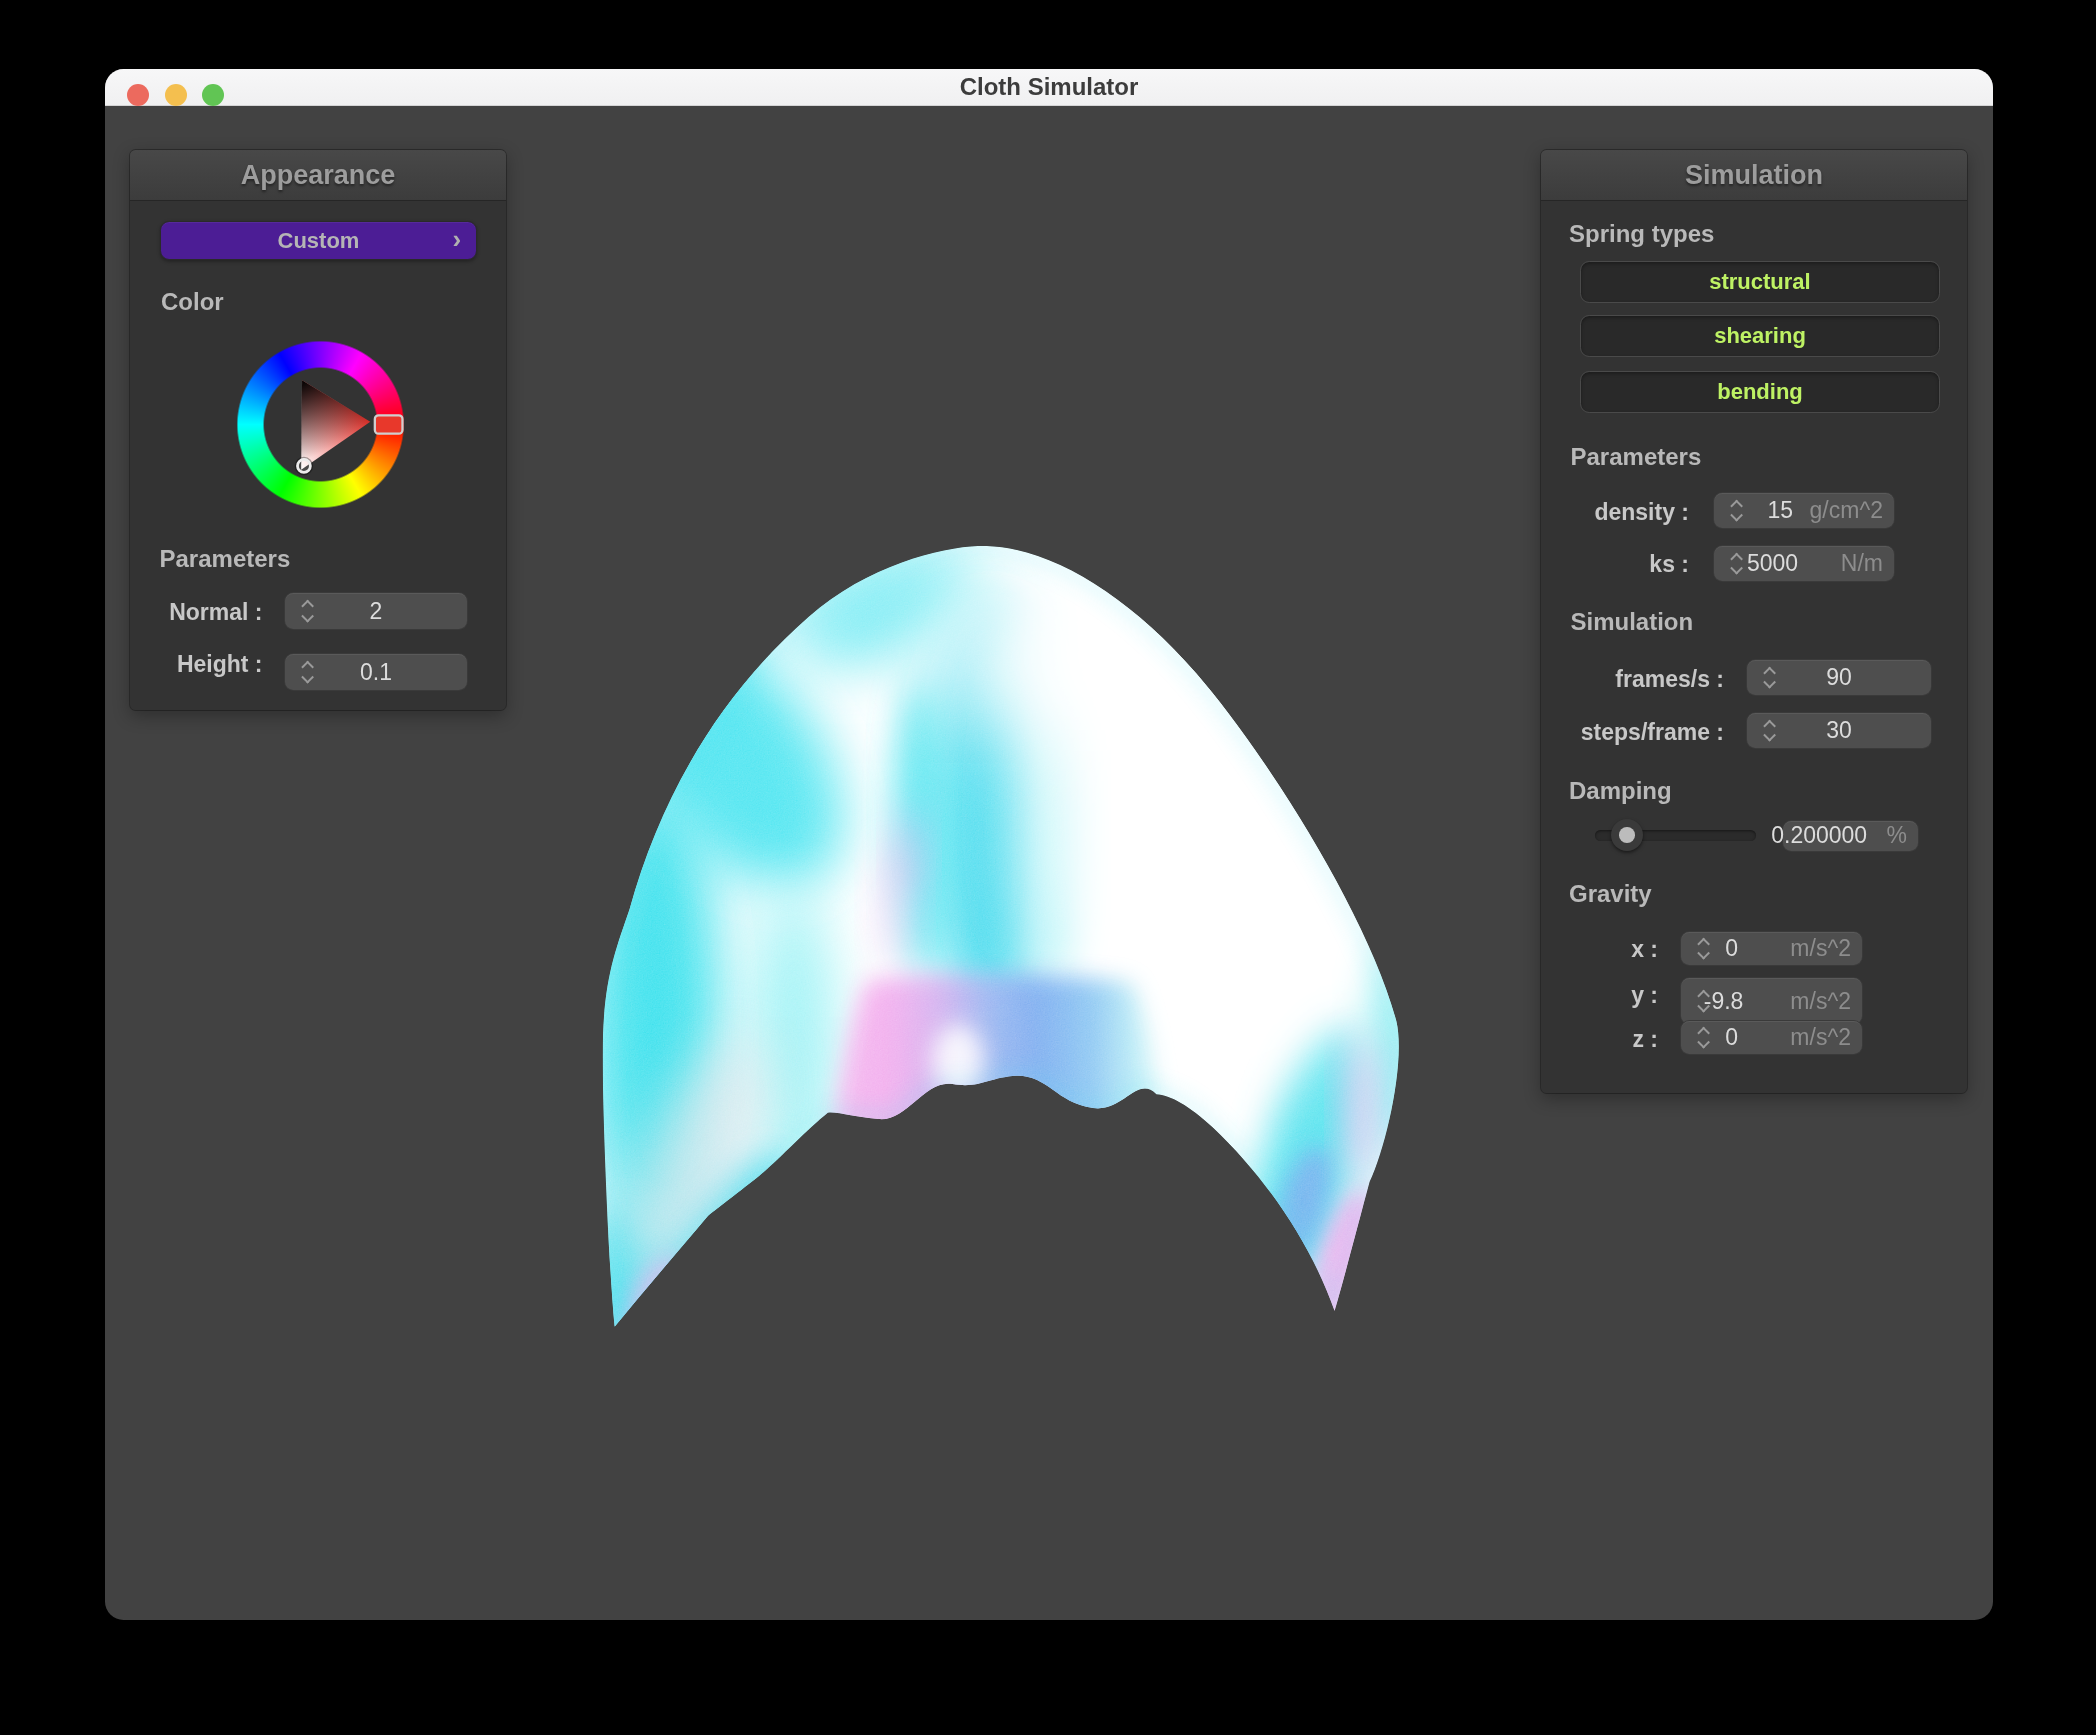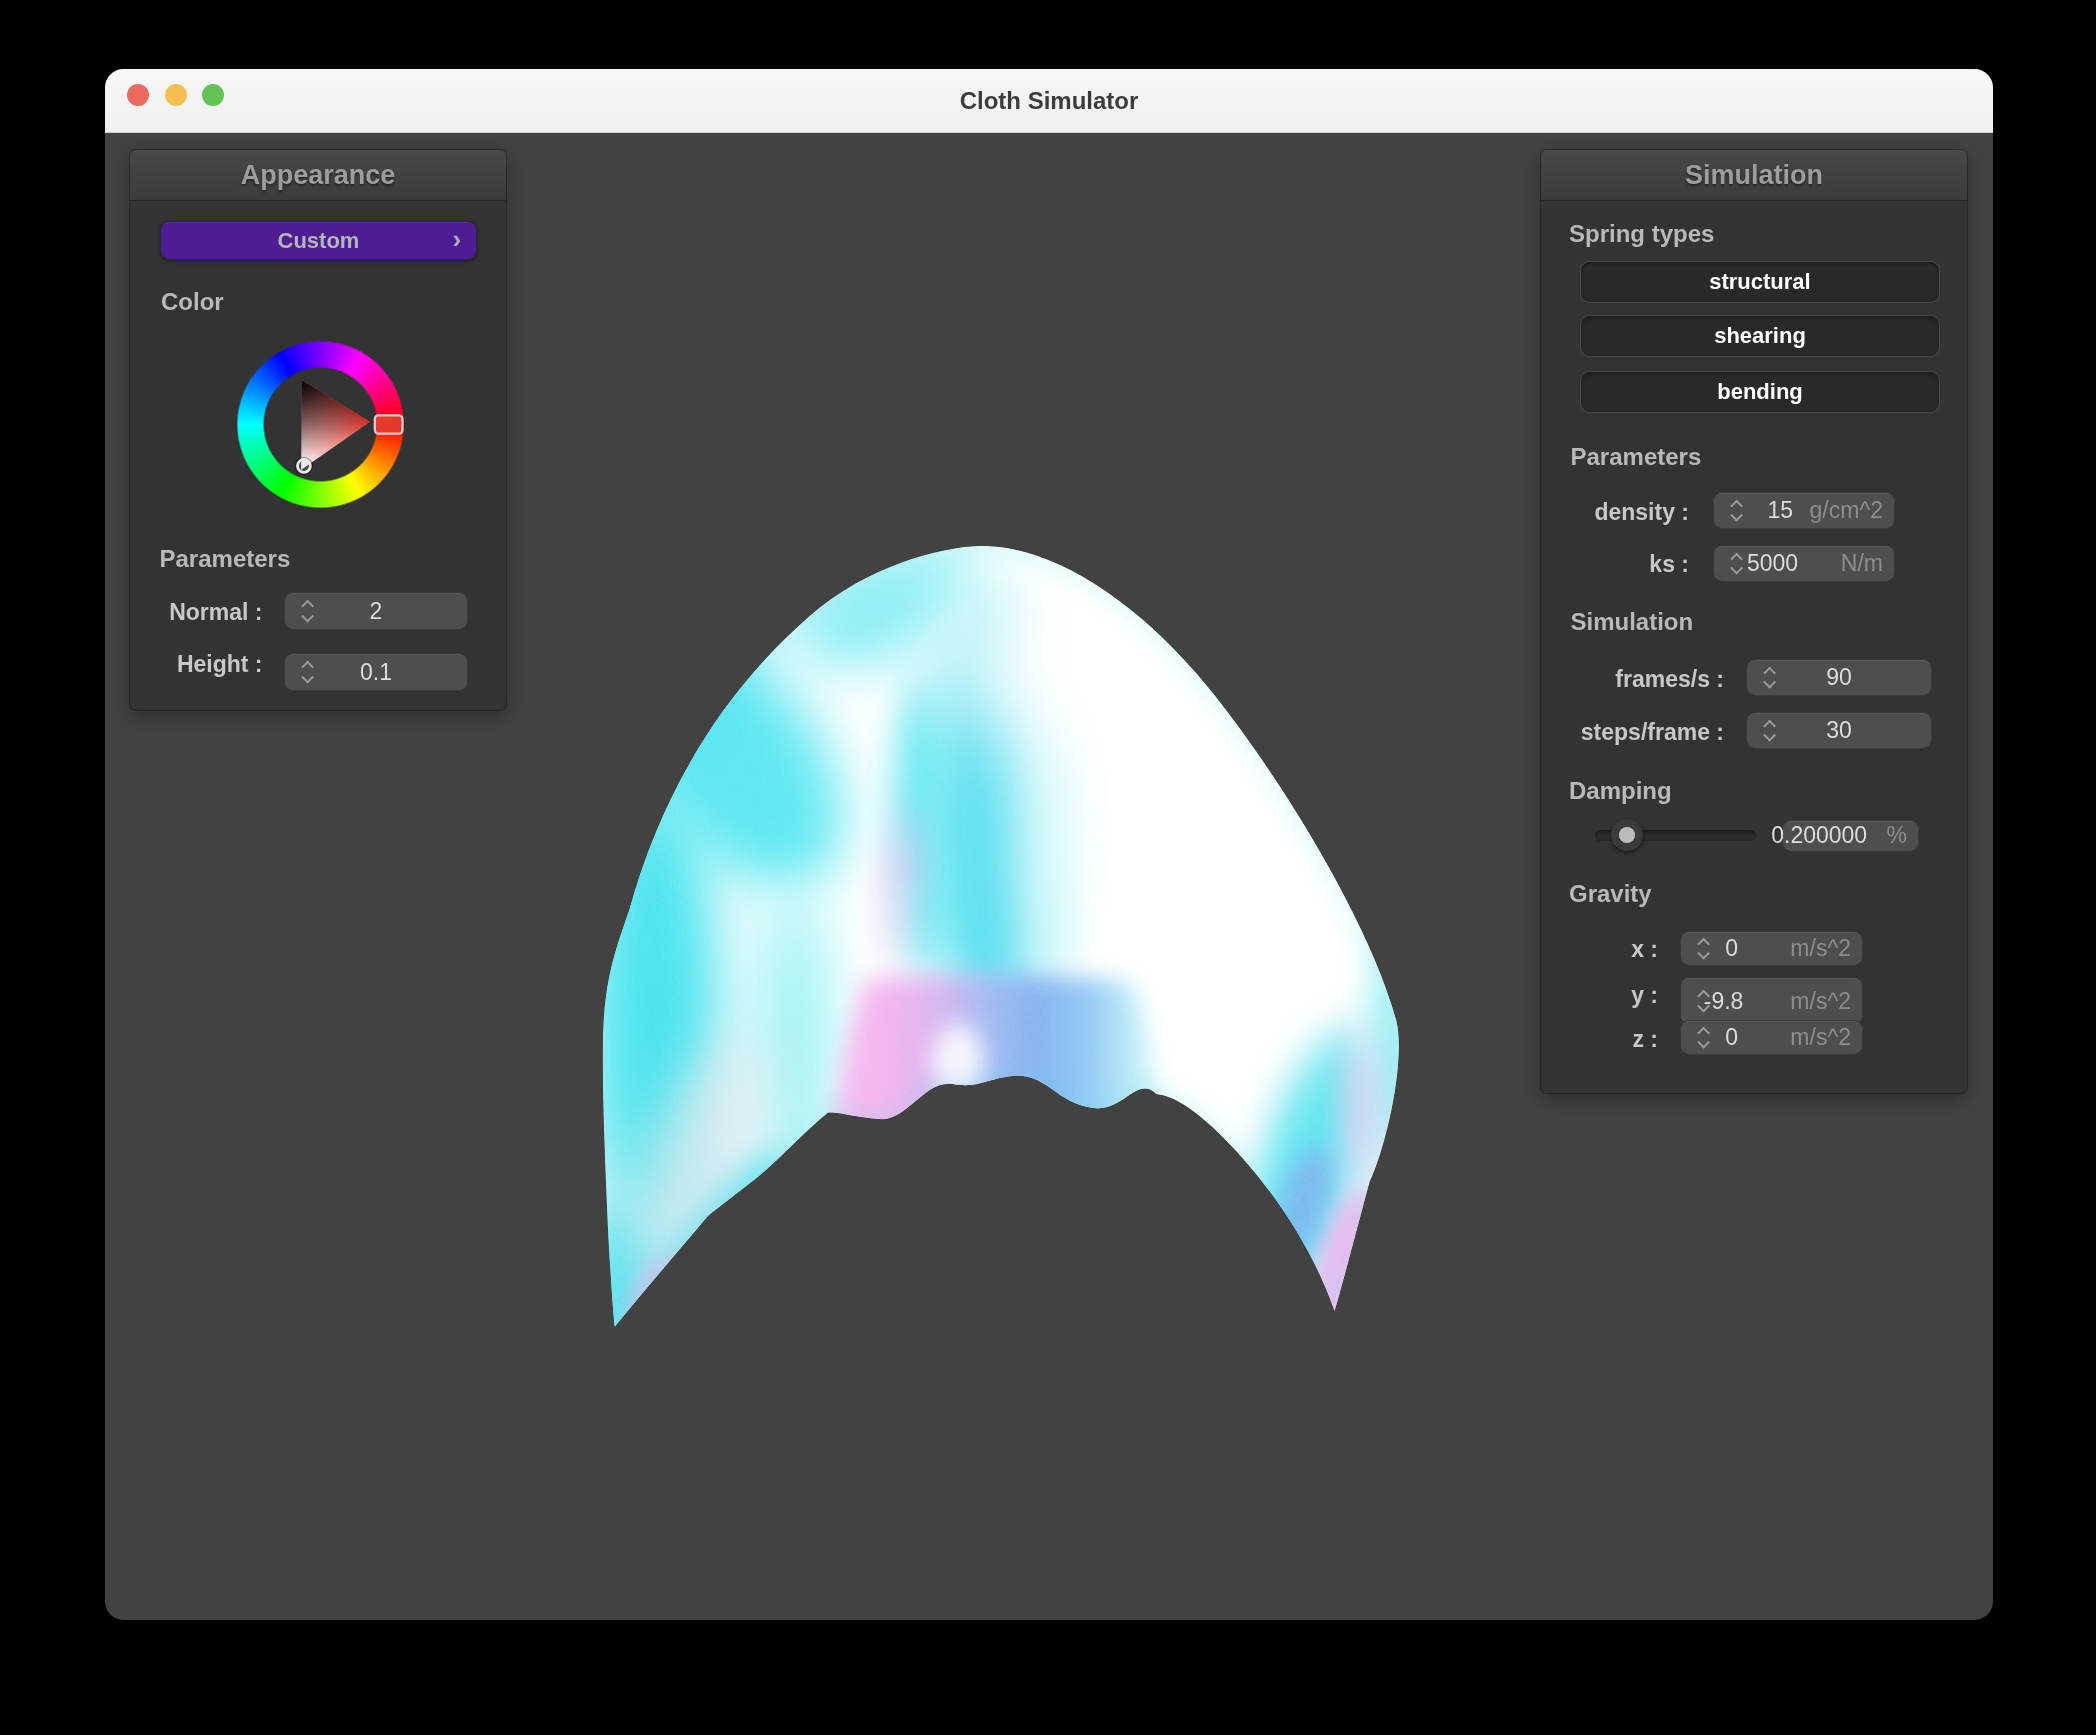--- a/index.html
+++ b/index.html
@@ -4,21 +4,21 @@
 <style>
   * { margin:0; padding:0; box-sizing:border-box; }
   html,body { width:2097px; height:1735px; background:#000; overflow:hidden;
               font-family:"Liberation Sans", sans-serif; }
   .stage { position:relative; width:2097px; height:1735px; background:#000; }
 
   .window { position:absolute; left:105px; top:69px; width:1888px; height:1551px;
             background:#424242; border-radius:18.5px; overflow:hidden;
             box-shadow:0 16.6px 55px rgba(0,0,0,.8); }
 
-  .titlebar { position:absolute; left:0; top:0; width:100%; height:64px;
+  .titlebar { position:absolute; left:0; top:0; width:100%; height:37px;
               background:linear-gradient(#f7f7f8,#f0f0f1); border-bottom:0.9px solid #d4d4d5;
               display:flex; align-items:center; justify-content:center; }
   .title { font-size:24px; font-weight:bold; color:#3c3c3c; }
   .lights { position:absolute; left:22px; top:14.8px; display:flex; gap:15.7px; }
   .light { width:22px; height:22px; border-radius:50%; }
   .light.red    { background:#ec6a5e; }
   .light.yellow { background:#f4bf4f; }
   .light.green  { background:#61c554; }
 
   .panel { position:absolute; background:#333333; border-radius:5.5px;
@@ -32,21 +32,21 @@
 
   .panel-left  { left:25px;   top:81px; width:376px; height:560px; }
   .panel-right { left:1436px; top:81px; width:426px; height:943px; }
 
   .section-label { position:absolute; font-size:24px; font-weight:bold; color:#b9b9b9; }
   .row-label { position:absolute; font-size:23px; font-weight:bold; color:#c8c8c8;
                text-align:right; }
 
   .push-btn { position:absolute; background:#292929; border:0.9px solid #4a4a4a;
               border-radius:9.2px; display:flex; align-items:center; justify-content:center;
-              font-size:22px; font-weight:bold; color:#ffffff; cursor:default;
+              font-size:22px; font-weight:bold; color:#bef264; cursor:default;
               box-shadow:inset 0 1.8px 3.7px rgba(0,0,0,.35); }
 
   .custom-btn { position:absolute; left:30px; top:71px; width:317px; height:39px;
                 background:#4c1d95; border:0.9px solid #2a2a2a; border-radius:9.2px;
                 display:flex; align-items:center; justify-content:center;
                 font-size:22px; font-weight:bold; color:#b5b5b5;
                 box-shadow:inset 0 0.9px 0 rgba(255,255,255,.06), 0 1.8px 3.7px rgba(0,0,0,.3);text-align:center; }
   .custom-btn .chev-right { position:absolute; right:14.8px; top:1.8px; font-size:26px;
                             font-weight:bold; color:#b0b0b0; }
 

